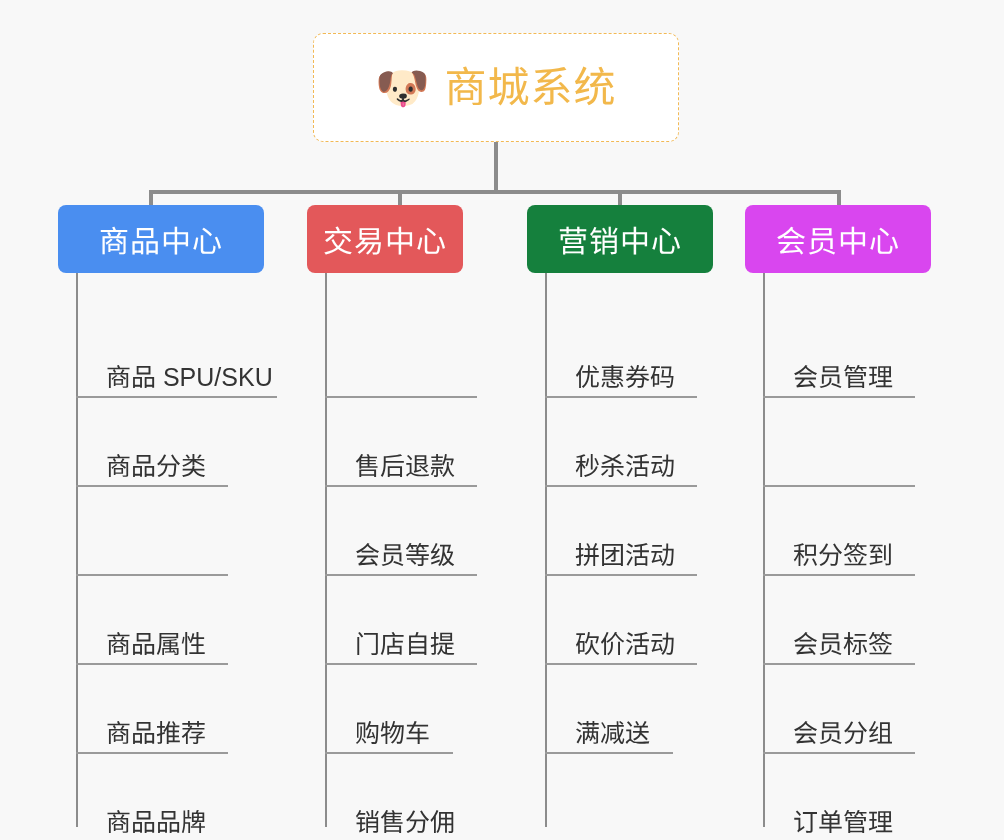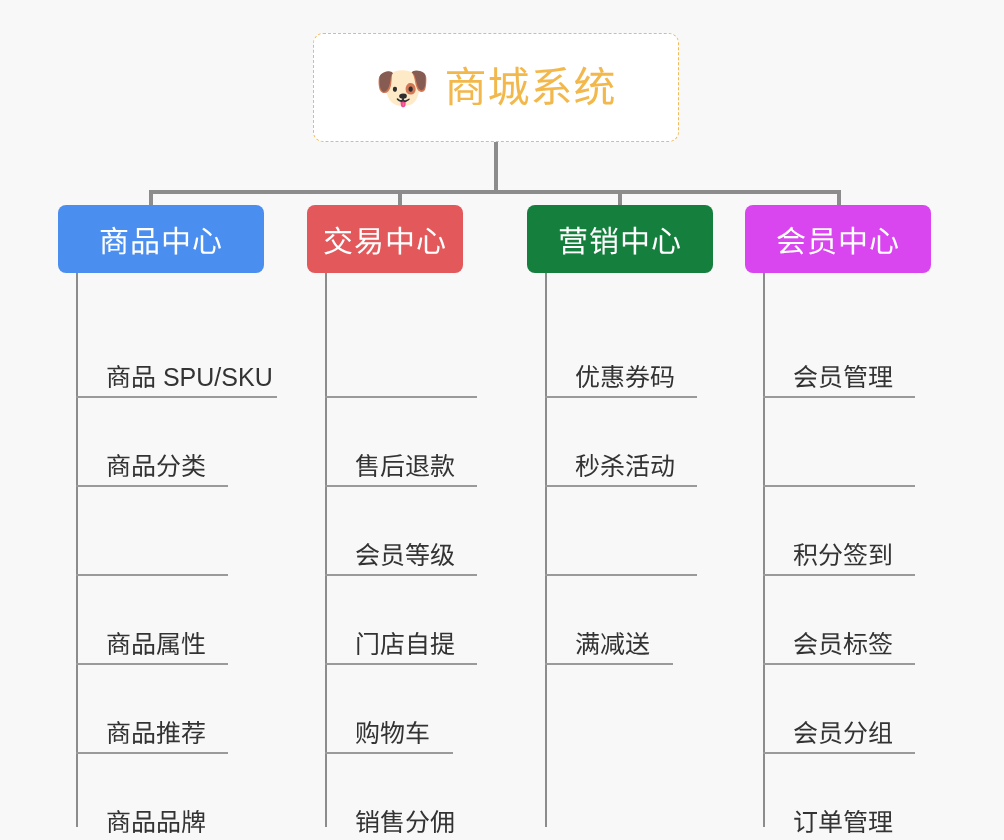--- a/index.html
+++ b/index.html
@@ -212,20 +212,25 @@
           <div class="leaf-spine" style="height: 554px;"></div>
           <div class="leaf-item">
             <span class="leaf-label">优惠券码</span>
             <div class="leaf-underline" style="width: 152px;"></div>
           </div>
           <div class="leaf-item">
             <span class="leaf-label">秒杀活动</span>
             <div class="leaf-underline" style="width: 152px;"></div>
           </div>
           <div class="leaf-item">
+            <span class="leaf-label">拼团活动</span>
+            <div class="leaf-underline" style="width: 152px;"></div>
+          </div>
+          <div class="leaf-item">
+            <span class="leaf-label">砍价活动</span>
             <div class="leaf-underline" style="width: 152px;"></div>
           </div>
           <div class="leaf-item">
             <span class="leaf-label">满减送</span>
             <div class="leaf-underline" style="width: 128px;"></div>
           </div>
         </div>
       </div>
       <div class="column" style="left: 745px; width: 186px;">
         <div class="col-header" style="background: #d946ef; width: 186px;">会员中心</div>

